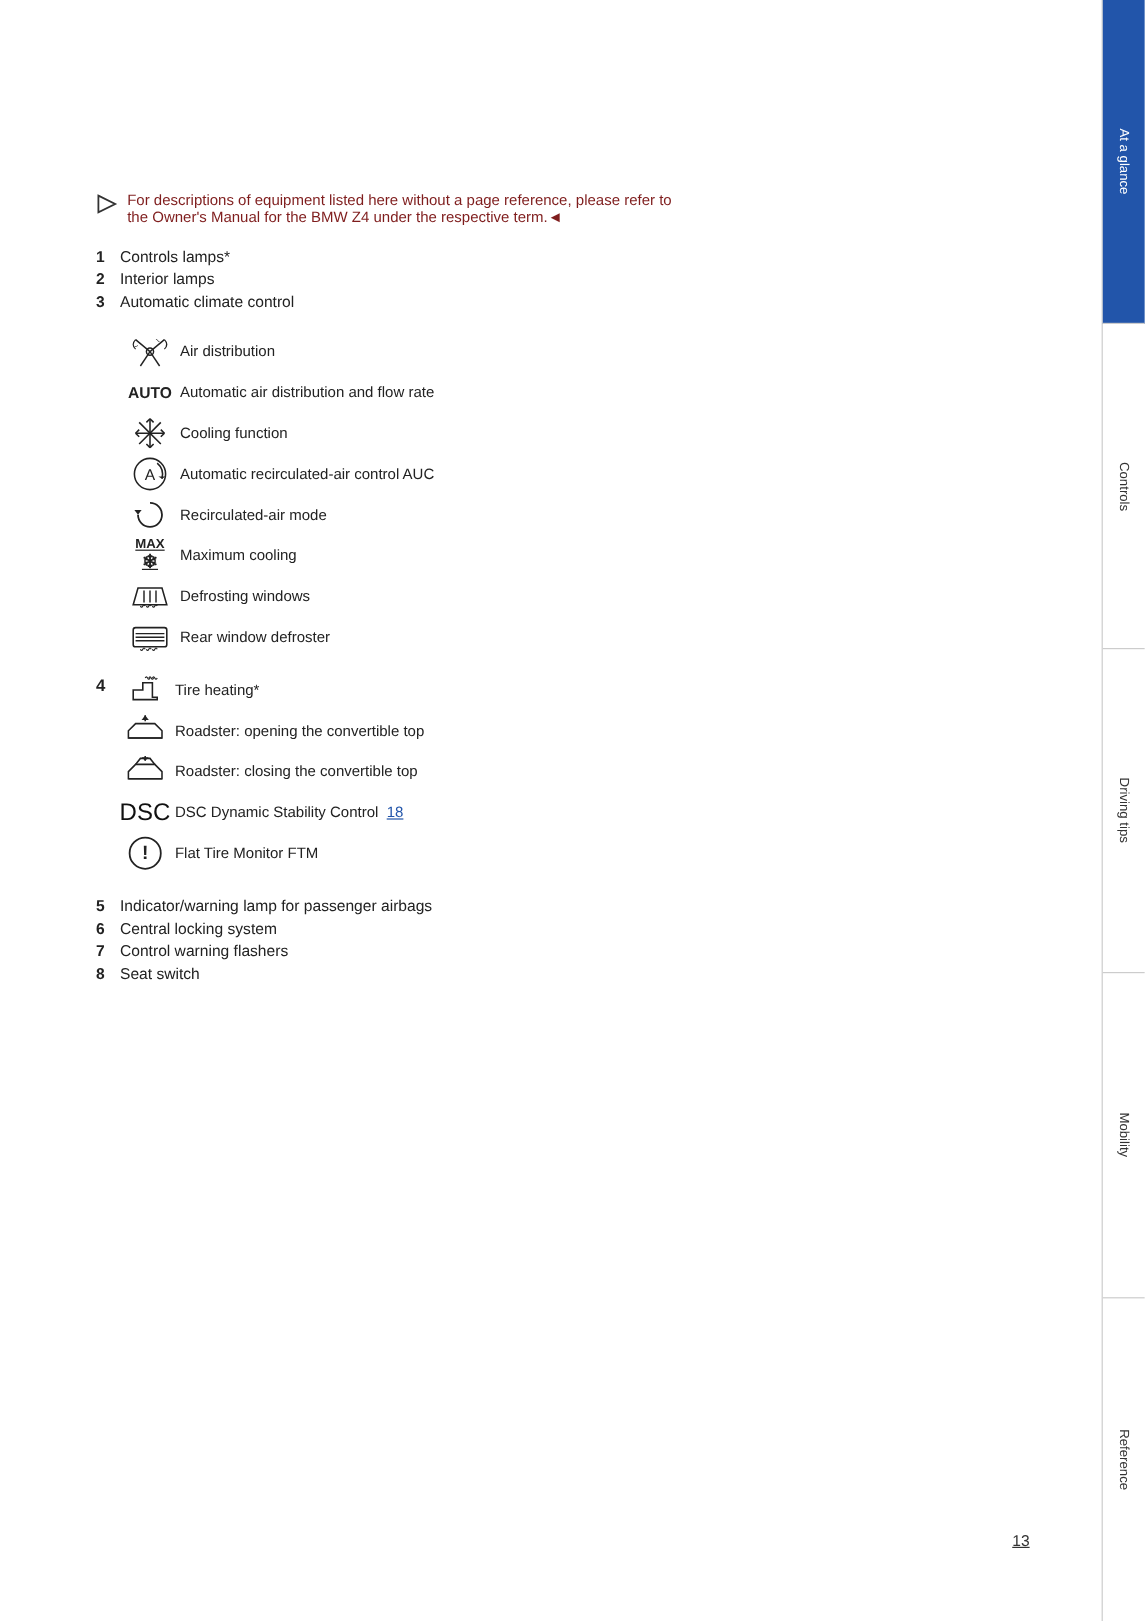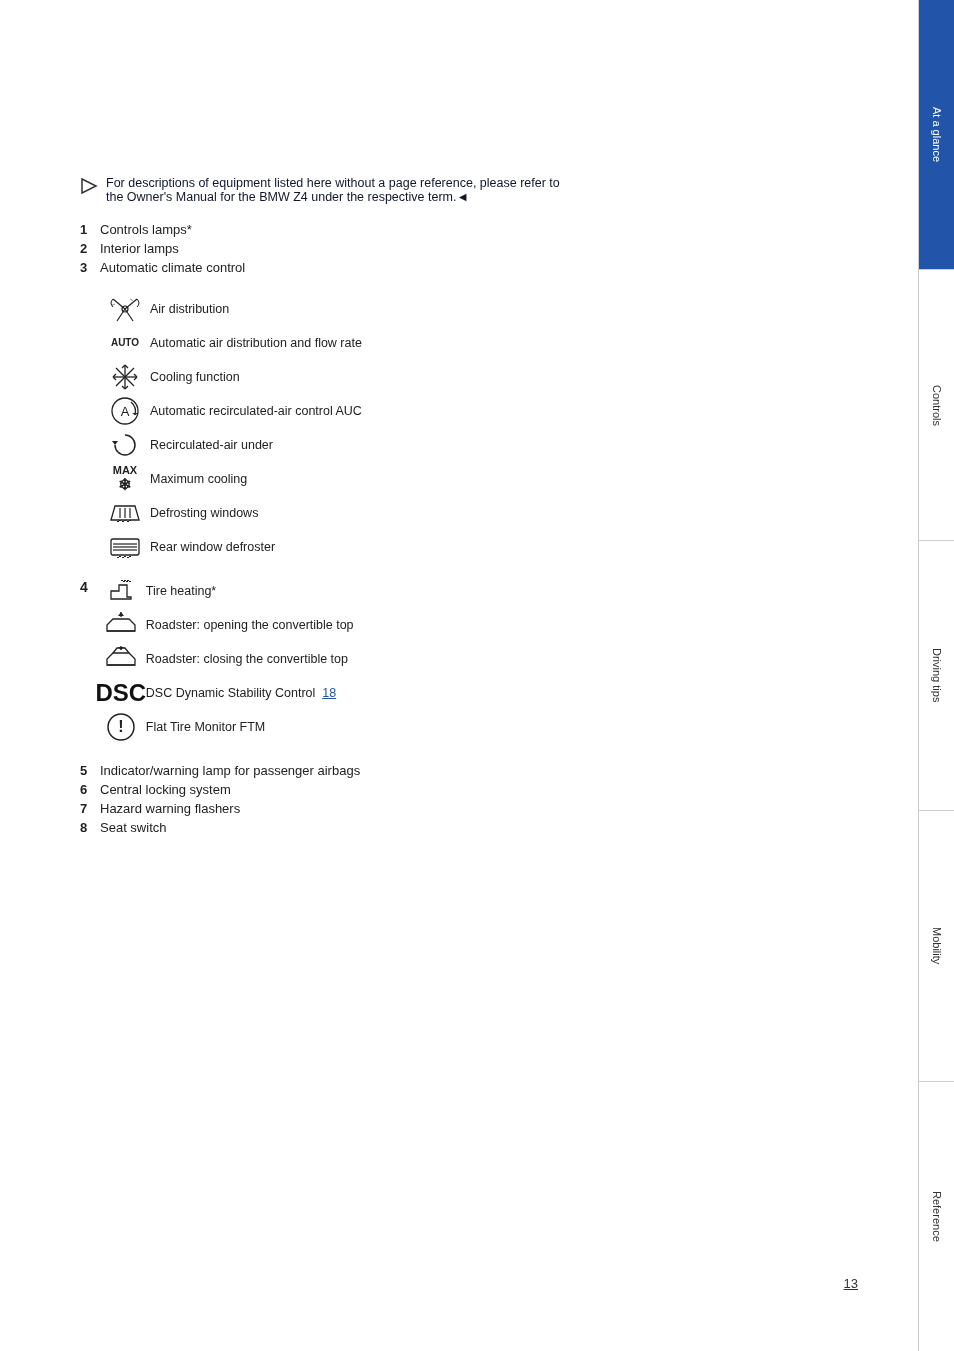--- a/index.html
+++ b/index.html
@@ -41,23 +41,22 @@
       color: #fff;
     }
     .sidebar-section:last-child {
       border-bottom: none;
     }
     .intro-box {
       display: flex;
       align-items: flex-start;
       margin-bottom: 18px;
       font-size: 12.5px;
-      color: #0f172a;
+      color: #7f1d1d;
       max-width: 500px;
-      margin-top: 16px;
     }
     .triangle-icon {
       width: 18px;
       height: 18px;
       margin-right: 8px;
       margin-top: 1px;
       flex-shrink: 0;
     }
     .numbered-list {
       margin-bottom: 18px;
@@ -101,27 +100,27 @@
       margin-right: 8px;
       font-size: 14px;
       margin-top: 4px;
     }
     .section-block {
       display: flex;
       align-items: flex-start;
       margin: 8px 0;
     }
     .auto-text {
-      font-size: 10px;
+      font-size: 13px;
       font-weight: bold;
       letter-spacing: 0px;
     }
     .dsc-text {
-      font-size: 24px;
-      font-weight: bold;
+      font-size: 20px;
+      font-weight: normal;
       font-family: Arial, sans-serif;
       color: #111;
     }
     .page-num {
       position: absolute;
       bottom: 60px;
       right: 60px;
       font-size: 13px;
       color: #333;
       text-decoration: underline;
@@ -242,26 +241,26 @@
       </span>
     </div>
 
     <div class="icon-row">
       <div class="icon-cell">
         <svg width="28" height="28" viewBox="0 0 28 28">
           <path d="M 14 4 A 10 10 0 1 1 4 14" fill="none" stroke="#222" stroke-width="1.5"></path>
           <polygon points="4,14 1,10 7,10" fill="#222"></polygon>
         </svg>
       </div>
-      <span class="icon-label">Recirculated-air under</span>
-    </div>
-
-    <div class="icon-row">
-      <div class="icon-cell">
-        <div style="display:flex; flex-direction:column; align-items:center; font-weight:bold; line-height:1.1;">
+      <span class="icon-label">Recirculated-air mode</span>
+    </div>
+
+    <div class="icon-row">
+      <div class="icon-cell">
+        <div style="display:flex; flex-direction:column; align-items:center; font-weight:bold; line-height:1.1;text-decoration:underline;">
           <span style="font-size:11px;">MAX</span>
           <span style="font-size:16px;">❄</span>
         </div>
       </div>
       <span class="icon-label">Maximum cooling</span>
     </div>
 
 
     <div class="icon-row">
       <div class="icon-cell">
@@ -375,21 +374,21 @@
     <li>
       <span class="num">5</span>
       <span>Indicator/warning lamp for passenger airbags</span>
     </li>
     <li>
       <span class="num">6</span>
       <span>Central locking system</span>
     </li>
     <li>
       <span class="num">7</span>
-      <span>Hazard warning flashers</span>
+      <span>Control warning flashers</span>
     </li>
     <li>
       <span class="num">8</span>
       <span>Seat switch</span>
     </li>
   </ul>
 
   <span class="page-num">13</span>
 
 </div>

